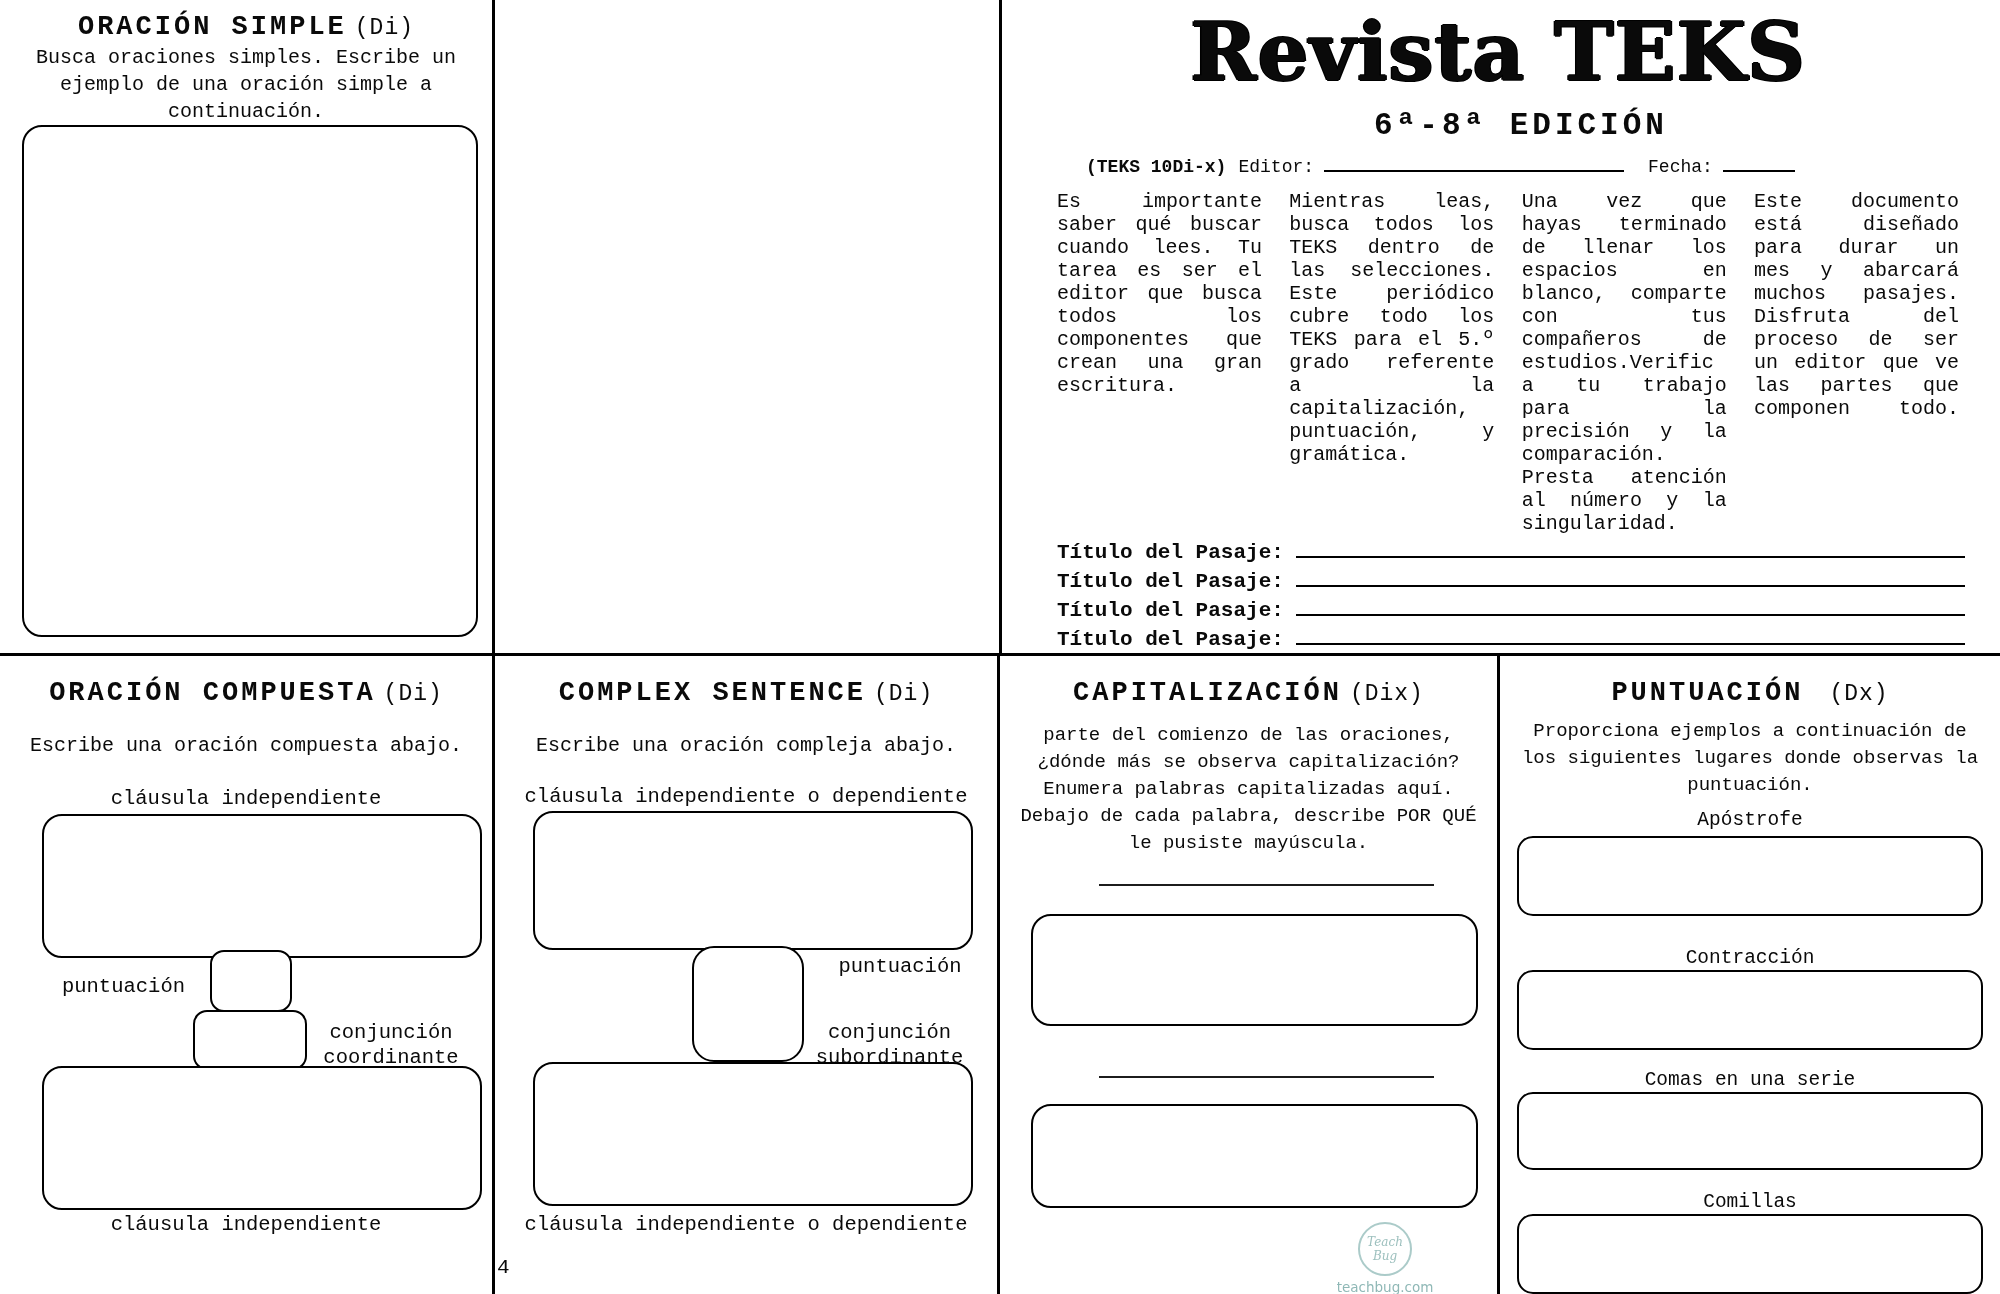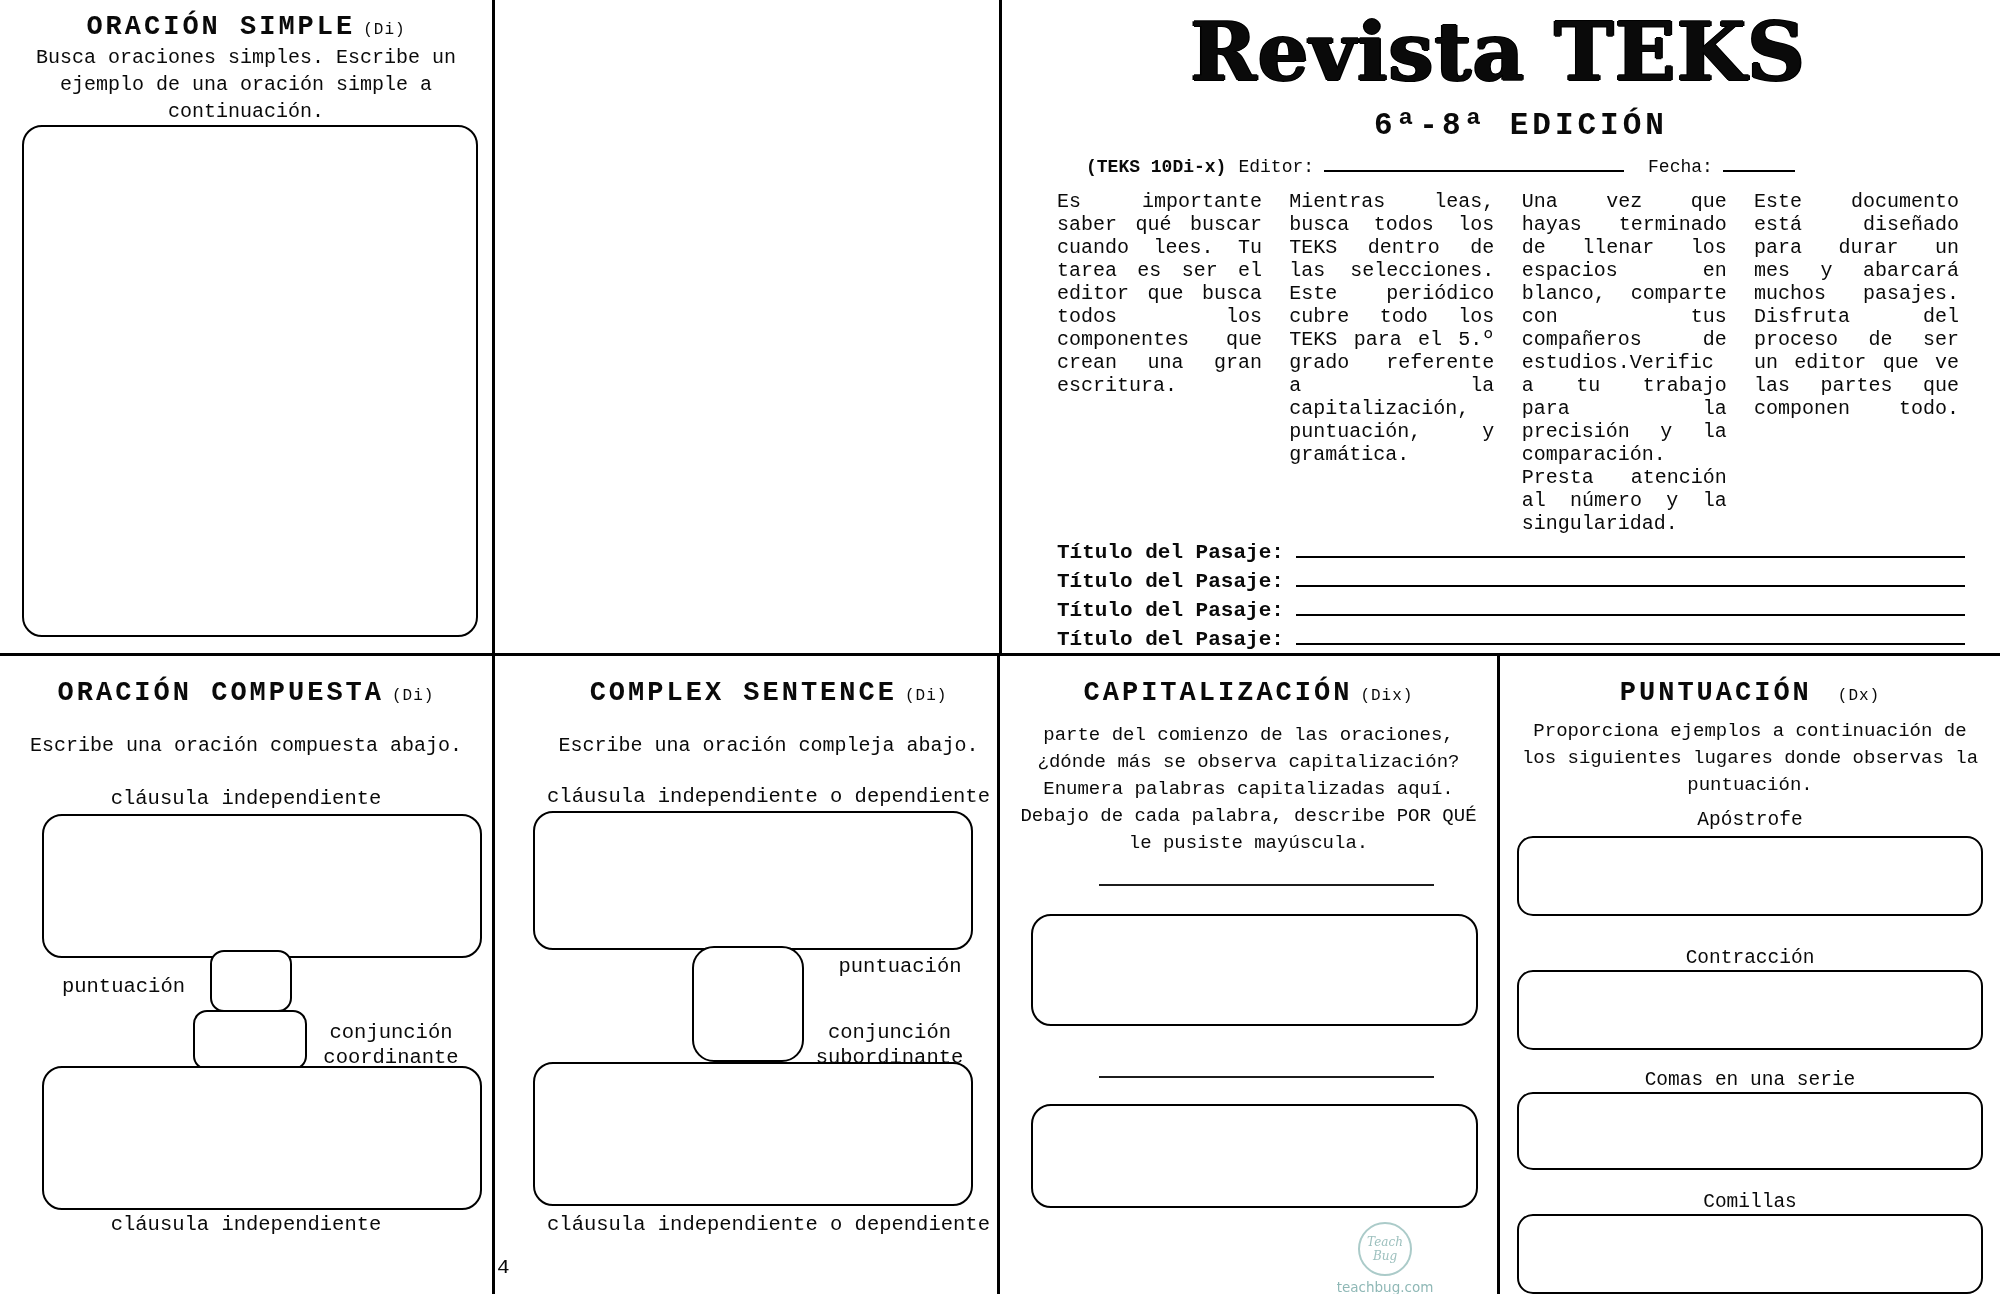--- a/index.html
+++ b/index.html
@@ -1,21 +1,21 @@
 <!DOCTYPE html>
 <html><head>
 <meta charset="utf-8">
 <style>
   html,body{margin:0;padding:0;background:#e8e8e8;}
   .page{position:relative;width:2000px;height:1294px;background:#ffffff;color:#0a0a0a;
         font-family:"Liberation Mono",monospace;overflow:hidden;}
   .sec{position:absolute;}
   .trow{position:absolute;left:0;right:0;display:flex;justify-content:center;align-items:baseline;gap:8px;}
   .t{font-weight:bold;font-size:27px;letter-spacing:3px;white-space:nowrap;}
-  .tag{font-size:16px;letter-spacing:1px;}
+  .tag{font-size:23px;letter-spacing:1px;}
   .instr{position:absolute;left:0;right:0;text-align:center;white-space:pre-line;font-size:20px;line-height:27px;}
   .instr.small{font-size:19px;line-height:27px;}
   .box{position:absolute;border:2.5px solid #000;border-radius:20px;background:#fff;}
   .sbox{position:absolute;border:2.5px solid #000;border-radius:14px;background:#fff;}
   .wline{position:absolute;border-top:2px solid #1c1c1c;height:0;}
   .lbl{position:absolute;font-size:20.5px;line-height:25px;white-space:pre-line;}
   .vdiv{position:absolute;background:#000;}
   .hdiv{position:absolute;background:#000;}
   
   .rt-title{position:absolute;left:0;right:6px;top:2px;text-align:center;
@@ -154,21 +154,21 @@
     <div class="box" style="left:42px;top:158px;width:436px;height:140px;"></div>
     <div class="lbl" style="left:40px;top:318px;width:145px;text-align:right;">puntuación</div>
     <div class="sbox" style="left:210px;top:294px;width:78px;height:58px;"></div>
     <div class="sbox" style="left:193px;top:354px;width:110px;height:56px;"></div>
     <div class="lbl" style="left:316px;top:364px;width:150px;text-align:center;">conjunción
 coordinante</div>
     <div class="box" style="left:42px;top:410px;width:436px;height:140px;"></div>
     <div class="lbl" style="left:0;right:0;top:556px;text-align:center;">cláusula independiente</div>
   </div>
 
-  <div class="sec" style="left:495px;top:656px;width:502px;height:544px;padding-left:45px;">
+  <div class="sec" style="left:495px;top:656px;width:502px;height:544px;">
     <div class="trow" style="top:22px;">
       <span class="t">COMPLEX SENTENCE</span>
       <span class="tag">(Di)</span>
     </div>
     <div class="instr" style="top:76px;">Escribe una oración compleja abajo.</div>
     <div class="lbl" style="left:0;right:0;top:128px;text-align:center;">cláusula independiente o dependiente</div>
     <div class="box" style="left:38px;top:155px;width:436px;height:135px;"></div>
     <div class="sbox" style="left:197px;top:290px;width:108px;height:112px;border-radius:22px;"></div>
     <div class="lbl" style="left:330px;top:298px;width:150px;text-align:center;">puntuación</div>
     <div class="lbl" style="left:312px;top:364px;width:165px;text-align:center;">conjunción

